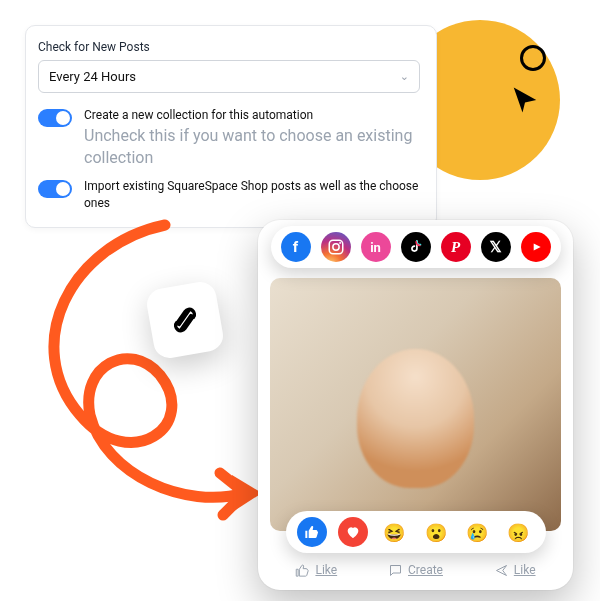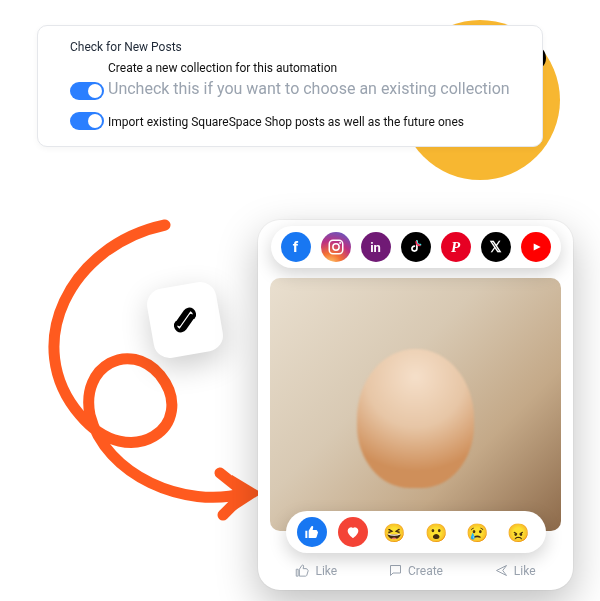--- a/index.html
+++ b/index.html
@@ -34,29 +34,28 @@
     position: absolute;
     top: -40px;
     left: 10px;
   }
   .play-cursor svg { display:block; }
   
   .settings-panel {
     position: absolute;
     top: 25px;
     left: 25px;
-    width: 506px;
+    width: 412px;
     background: #fff;
     border: 1px solid #e5e7eb;
     border-radius: 10px;
-    padding: 14px 16px 16px 32px;
+    padding: 14px 16px 16px 12px;
     font-size: 12px;
     color: #111;
     box-shadow: 0 2px 6px rgba(0,0,0,0.04);
-    margin-left: 12px;
   }
   .settings-panel .field-label {
     font-size: 12px;
     color: #1f2937;
     margin-bottom: 6px;
   }
   .settings-panel .select {
     display: flex;
     align-items: center;
     justify-content: space-between;
@@ -68,23 +67,22 @@
     background: #fff;
     margin-bottom: 14px;
     cursor: pointer;
   }
   .settings-panel .select .chev {
     color: #9ca3af;
     font-size: 11px;
   }
   .settings-panel .toggle-row {
     display: flex;
-    gap: 4px;
+    gap: 12px;
     margin-bottom: 10px;
-    align-items: flex-end;
   }
   .settings-panel .toggle-row:last-child { margin-bottom: 0; }
   .toggle {
     width: 34px;
     height: 18px;
     background: #2b7fff;
     border-radius: 10px;
     position: relative;
     flex-shrink: 0;
     cursor: pointer;
@@ -169,21 +167,21 @@
     border-radius: 50%;
     display: flex;
     align-items: center;
     justify-content: center;
     color: #fff;
     font-weight: 700;
     font-size: 15px;
   }
   .ic-fb { background:#1877f2; }
   .ic-ig { background: radial-gradient(circle at 30% 110%, #ffd676 0%, #f47133 30%, #bc3081 60%, #4c63d2 100%); }
-  .ic-li { background:#701a75; }
+  .ic-li { background:#ec4899; }
   .ic-tt { background:#000; }
   .ic-pn { background:#e60023; }
   .ic-x  { background:#000; }
   .ic-yt { background:#ff0000; }
   
   .photo {
     flex: 1;
     background: linear-gradient(135deg,#e9dfcf 0%, #d8c9b3 40%, #c4a988 70%, #8d6a4a 100%);
     border-radius: 10px;
     position: relative;
@@ -229,50 +227,55 @@
   
   .actions {
     display: flex;
     justify-content: space-around;
     padding: 10px 0 12px 0;
     font-size: 12px;
     color: #9aa3af;
   }
   .actions .act {
     display: flex;
-    align-items: center;
+    align-items: flex-start;
     gap: 5px;
     cursor: pointer;
+    text-decoration: underline;
   }
   .actions svg { width:15px; height:15px; stroke:#9aa3af; fill:none; stroke-width:1.6; }
 </style>
 </head>
 <body>
 
 <div class="yellow-circle"></div>
 <div class="play-cursor">
   <div class="ring"></div>
   <svg width="30" height="30" viewBox="0 0 24 24">
     <path d="M3 2 L21 12 L12 14 L10 22 Z" fill="#000"></path>
   </svg>
 </div>
 
 <div class="settings-panel">
   <div class="field-label">Check for New Posts</div>
+  <div class="select">
+    <span>Every 24 Hours</span>
+    <span class="chev">⌄</span>
+  </div>
   <div class="toggle-row">
     <div class="toggle"></div>
     <div class="toggle-text">
       <div class="t-title">Create a new collection for this automation</div>
       <div class="t-desc">Uncheck this if you want to choose an existing collection</div>
     </div>
   </div>
   <div class="toggle-row">
     <div class="toggle"></div>
     <div class="toggle-text">
-      <div class="t-title">Import existing SquareSpace Shop posts as well as the future ones</div>
+      <div class="t-title">Import existing SquareSpace Shop posts as well as the choose ones</div>
     </div>
   </div>
 </div>
 
 <svg class="curly-arrow" viewBox="0 0 260 330">
   <path d="M 155 10
            C 60 30, 10 130, 70 200
            C 120 260, 190 210, 150 160
            C 120 125, 70 150, 80 200
            C 95 260, 175 295, 235 278" stroke="#ff5a1f" stroke-width="11" fill="none" stroke-linecap="round"></path>

